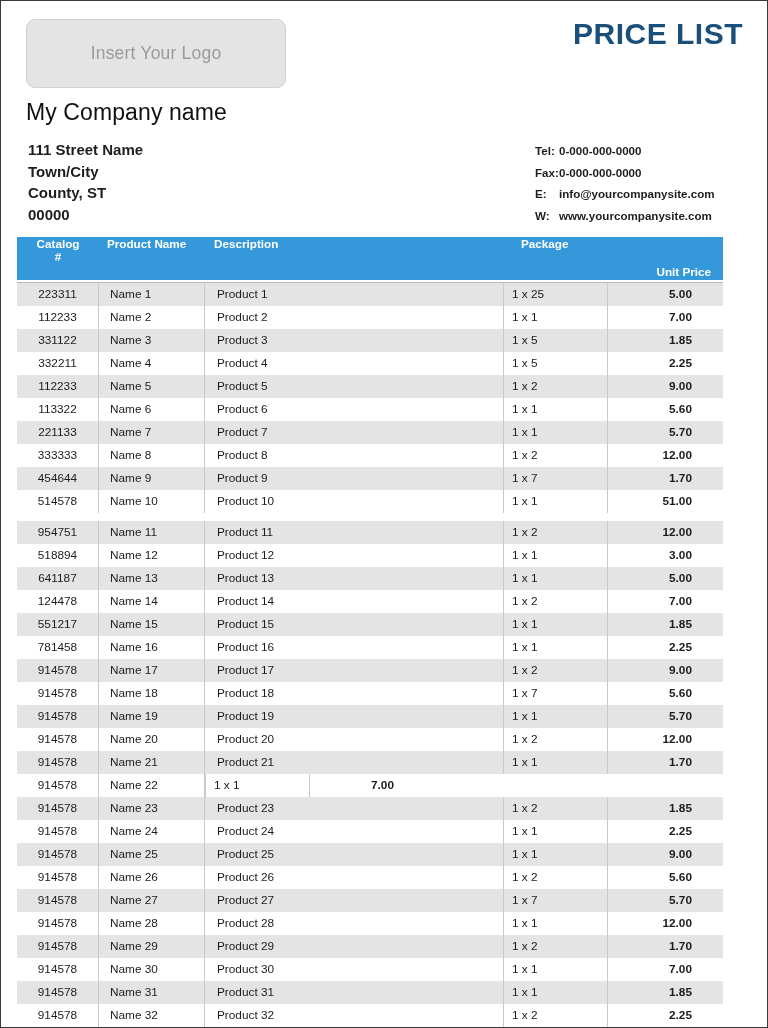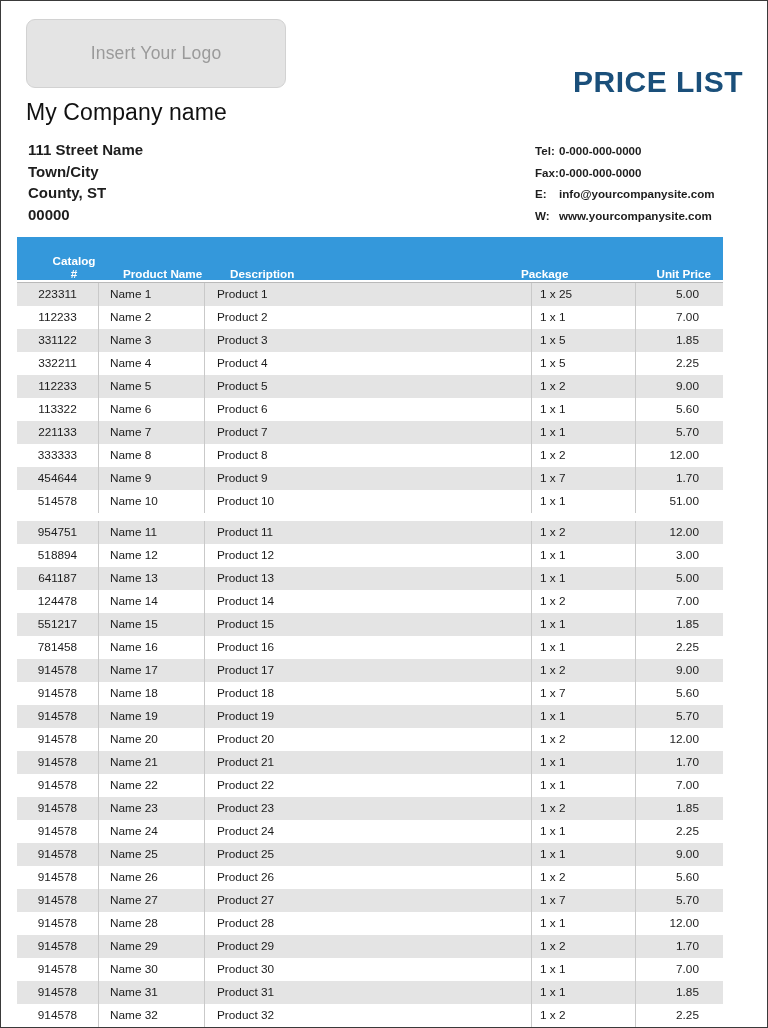--- a/index.html
+++ b/index.html
@@ -52,21 +52,20 @@
 
   .doc-title {
     position: absolute;
     right: 24px;
     top: 18px;
     font-size: 30px;
     font-weight: bold;
     color: #1a4f7a;
     letter-spacing: 0.5px;
     line-height: 1;
-    margin-top: 48px;
   }
 
   .company-name {
     position: absolute;
     left: 25px;
     top: 98px;
     font-size: 23px;
     font-weight: 400;
     color: #111111;
     letter-spacing: 0.1px;
@@ -101,27 +100,26 @@
   
   .table-wrap {
     position: absolute;
     left: 16px;
     top: 236px;
     width: 706px;
   }
 
   .thead {
     display: flex;
-    align-items: flex-end;
+    align-items: flex-start;
     background: #3498db;
     height: 43px;
     color: #ffffff;
     font-size: 11.7px;
     font-weight: bold;
-    padding-left: 16px;
   }
 
   .th { padding: 0 6px; }
 
   .th-catalog {
     width: 82px;
     text-align: center;
     line-height: 13px;
   }
   .th-name { width: 106px; text-align: left; padding-left: 8px; }
@@ -159,24 +157,25 @@
     text-align: left;
     padding-left: 12px;
   }
   .c-package {
     width: 104px;
     text-align: left;
     padding-left: 8px;
     border-left: 1px solid #c9c9c9;
   }
   .c-price {
-    width: 88px;
+    width: 116px;
     text-align: right;
-    padding-right: 24px;
+    padding-right: 31px;
     border-left: 1px solid #c9c9c9;
+    font-weight: bold;
   }
 
   .row-gap {
     height: 8px;
     background: #ffffff;
     width: 706px;
   }
 
   .table-top-rule {
     height: 3px;
@@ -394,21 +393,20 @@
         <div class="row alt">
           <div class="cell c-catalog">914578</div>
           <div class="cell c-name">Name 21</div>
           <div class="cell c-desc">Product 21</div>
           <div class="cell c-package">1 x 1</div>
           <div class="cell c-price">1.70</div>
         </div>
         <div class="row">
           <div class="cell c-catalog">914578</div>
           <div class="cell c-name">Name 22</div>
-          <div class="cell c-desc">Product 22</div>
           <div class="cell c-package">1 x 1</div>
           <div class="cell c-price">7.00</div>
         </div>
         <div class="row alt">
           <div class="cell c-catalog">914578</div>
           <div class="cell c-name">Name 23</div>
           <div class="cell c-desc">Product 23</div>
           <div class="cell c-package">1 x 2</div>
           <div class="cell c-price">1.85</div>
         </div>

